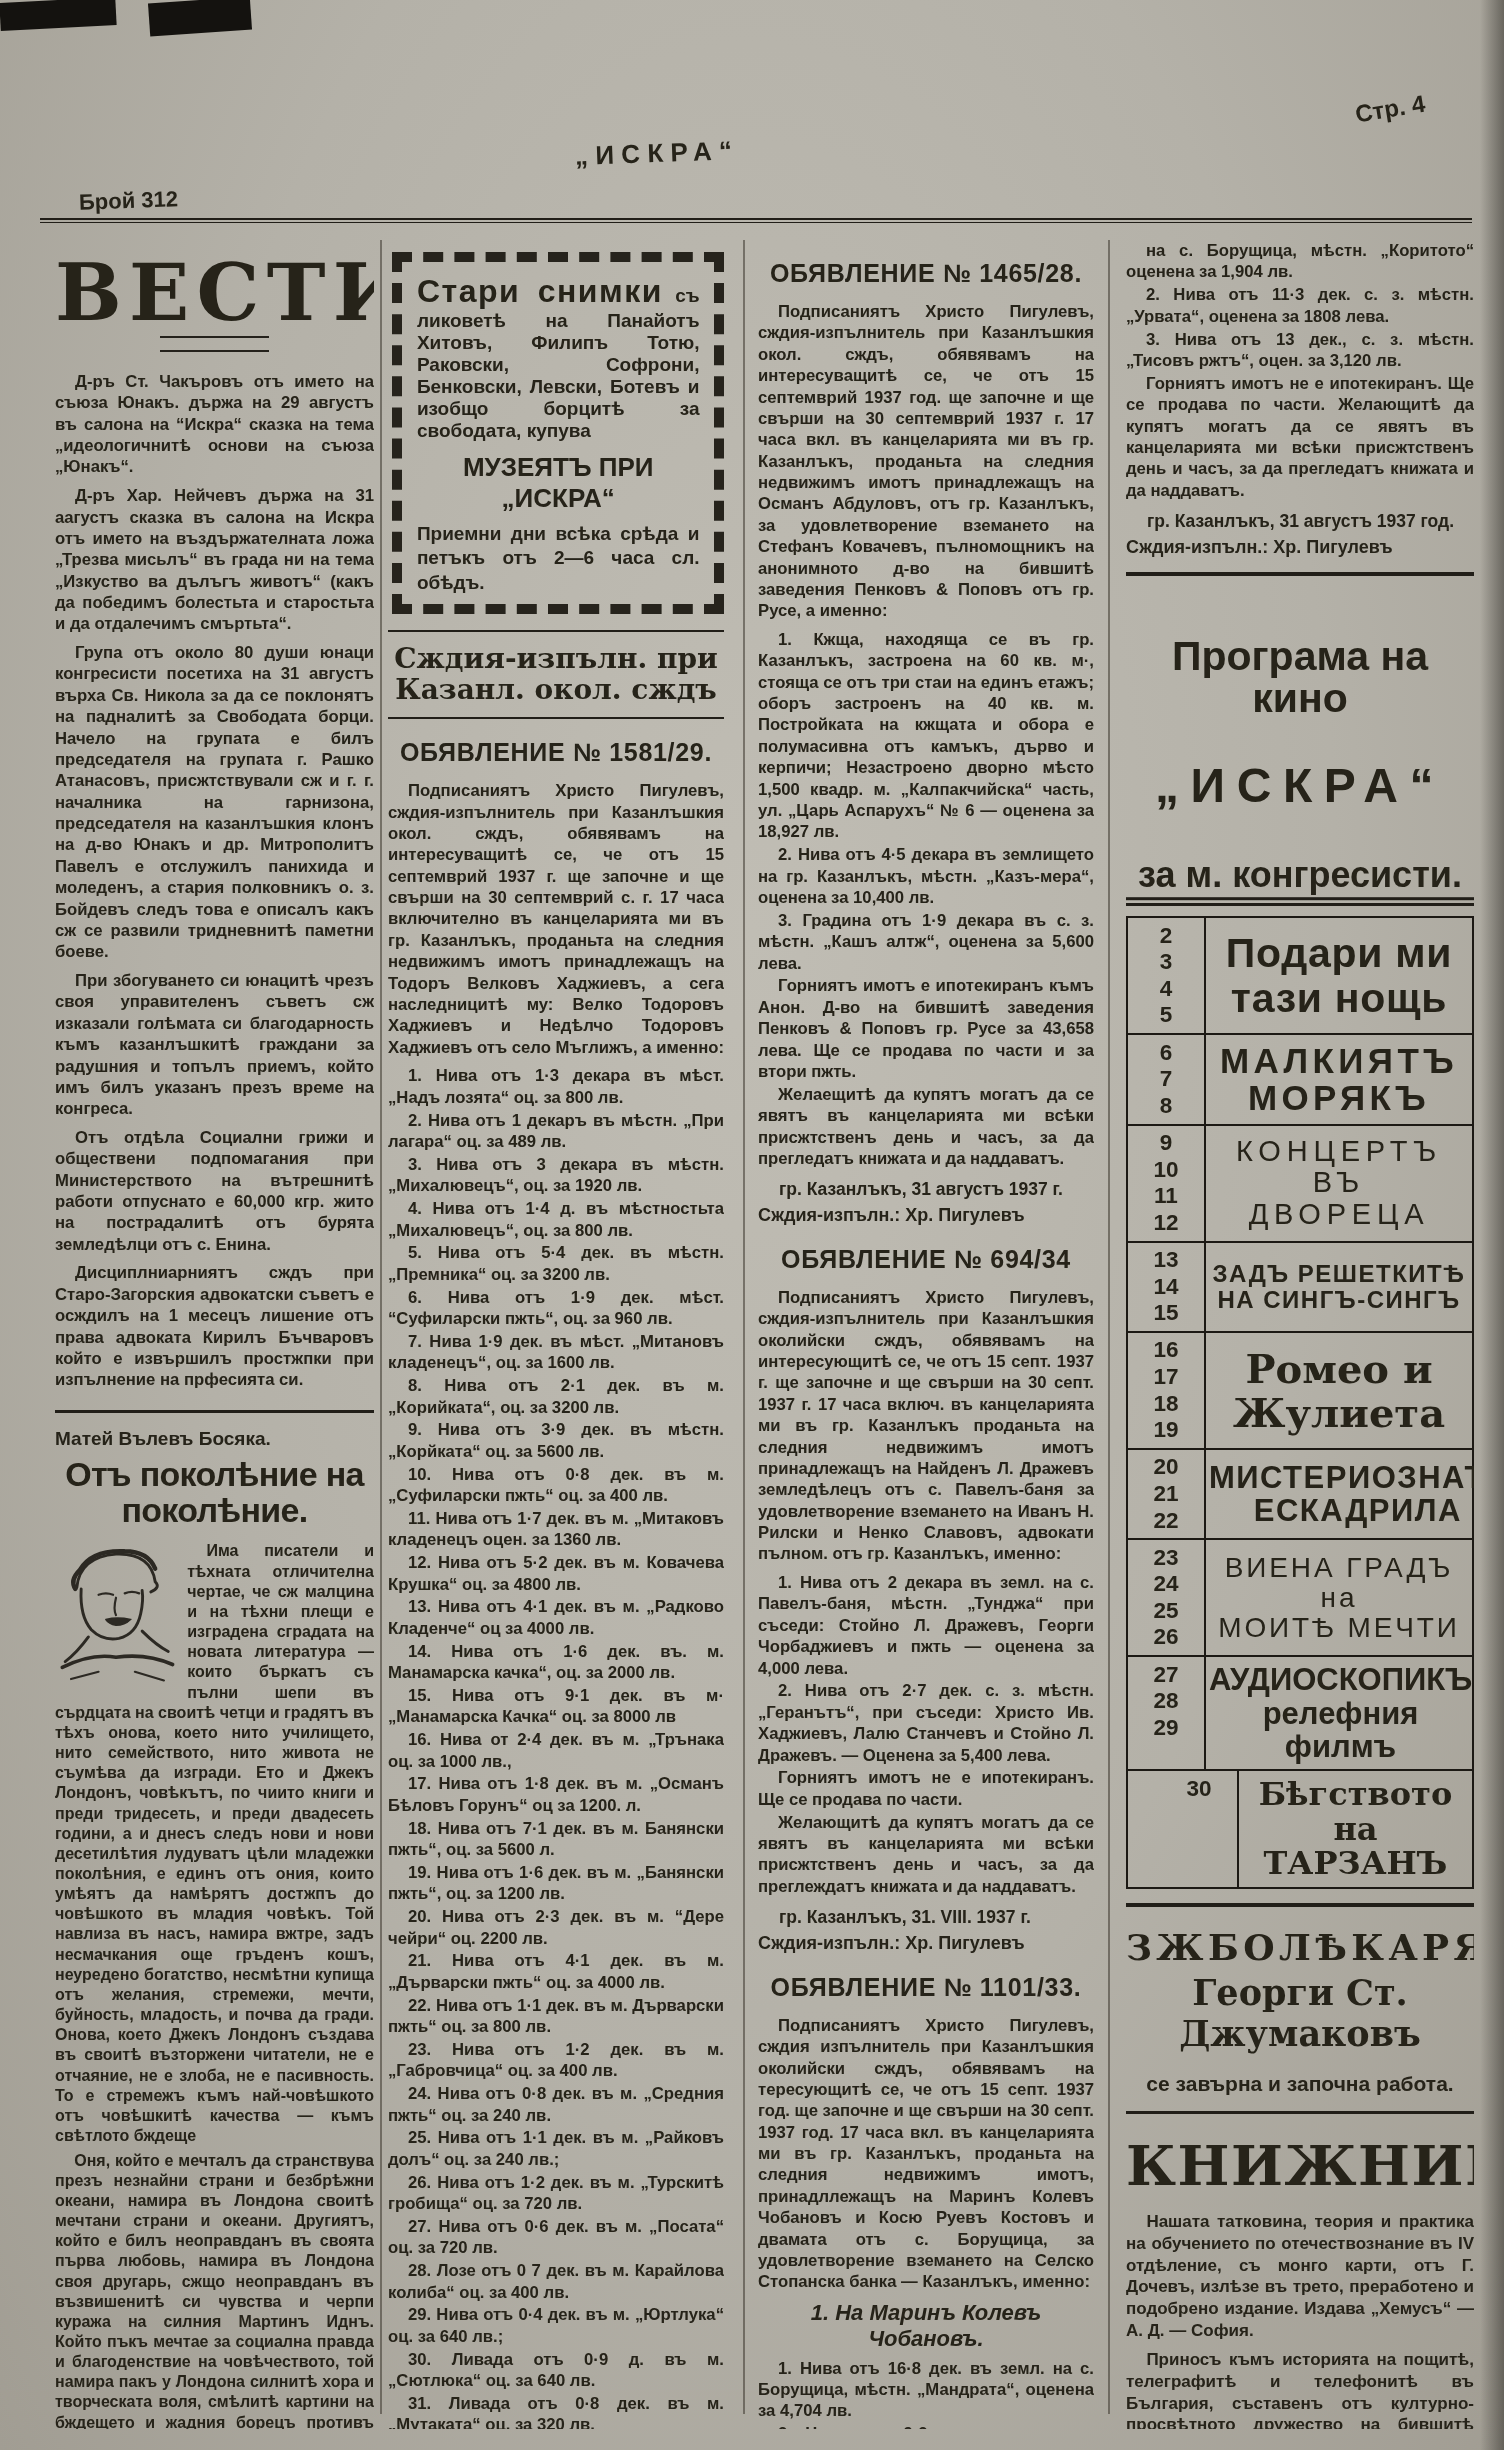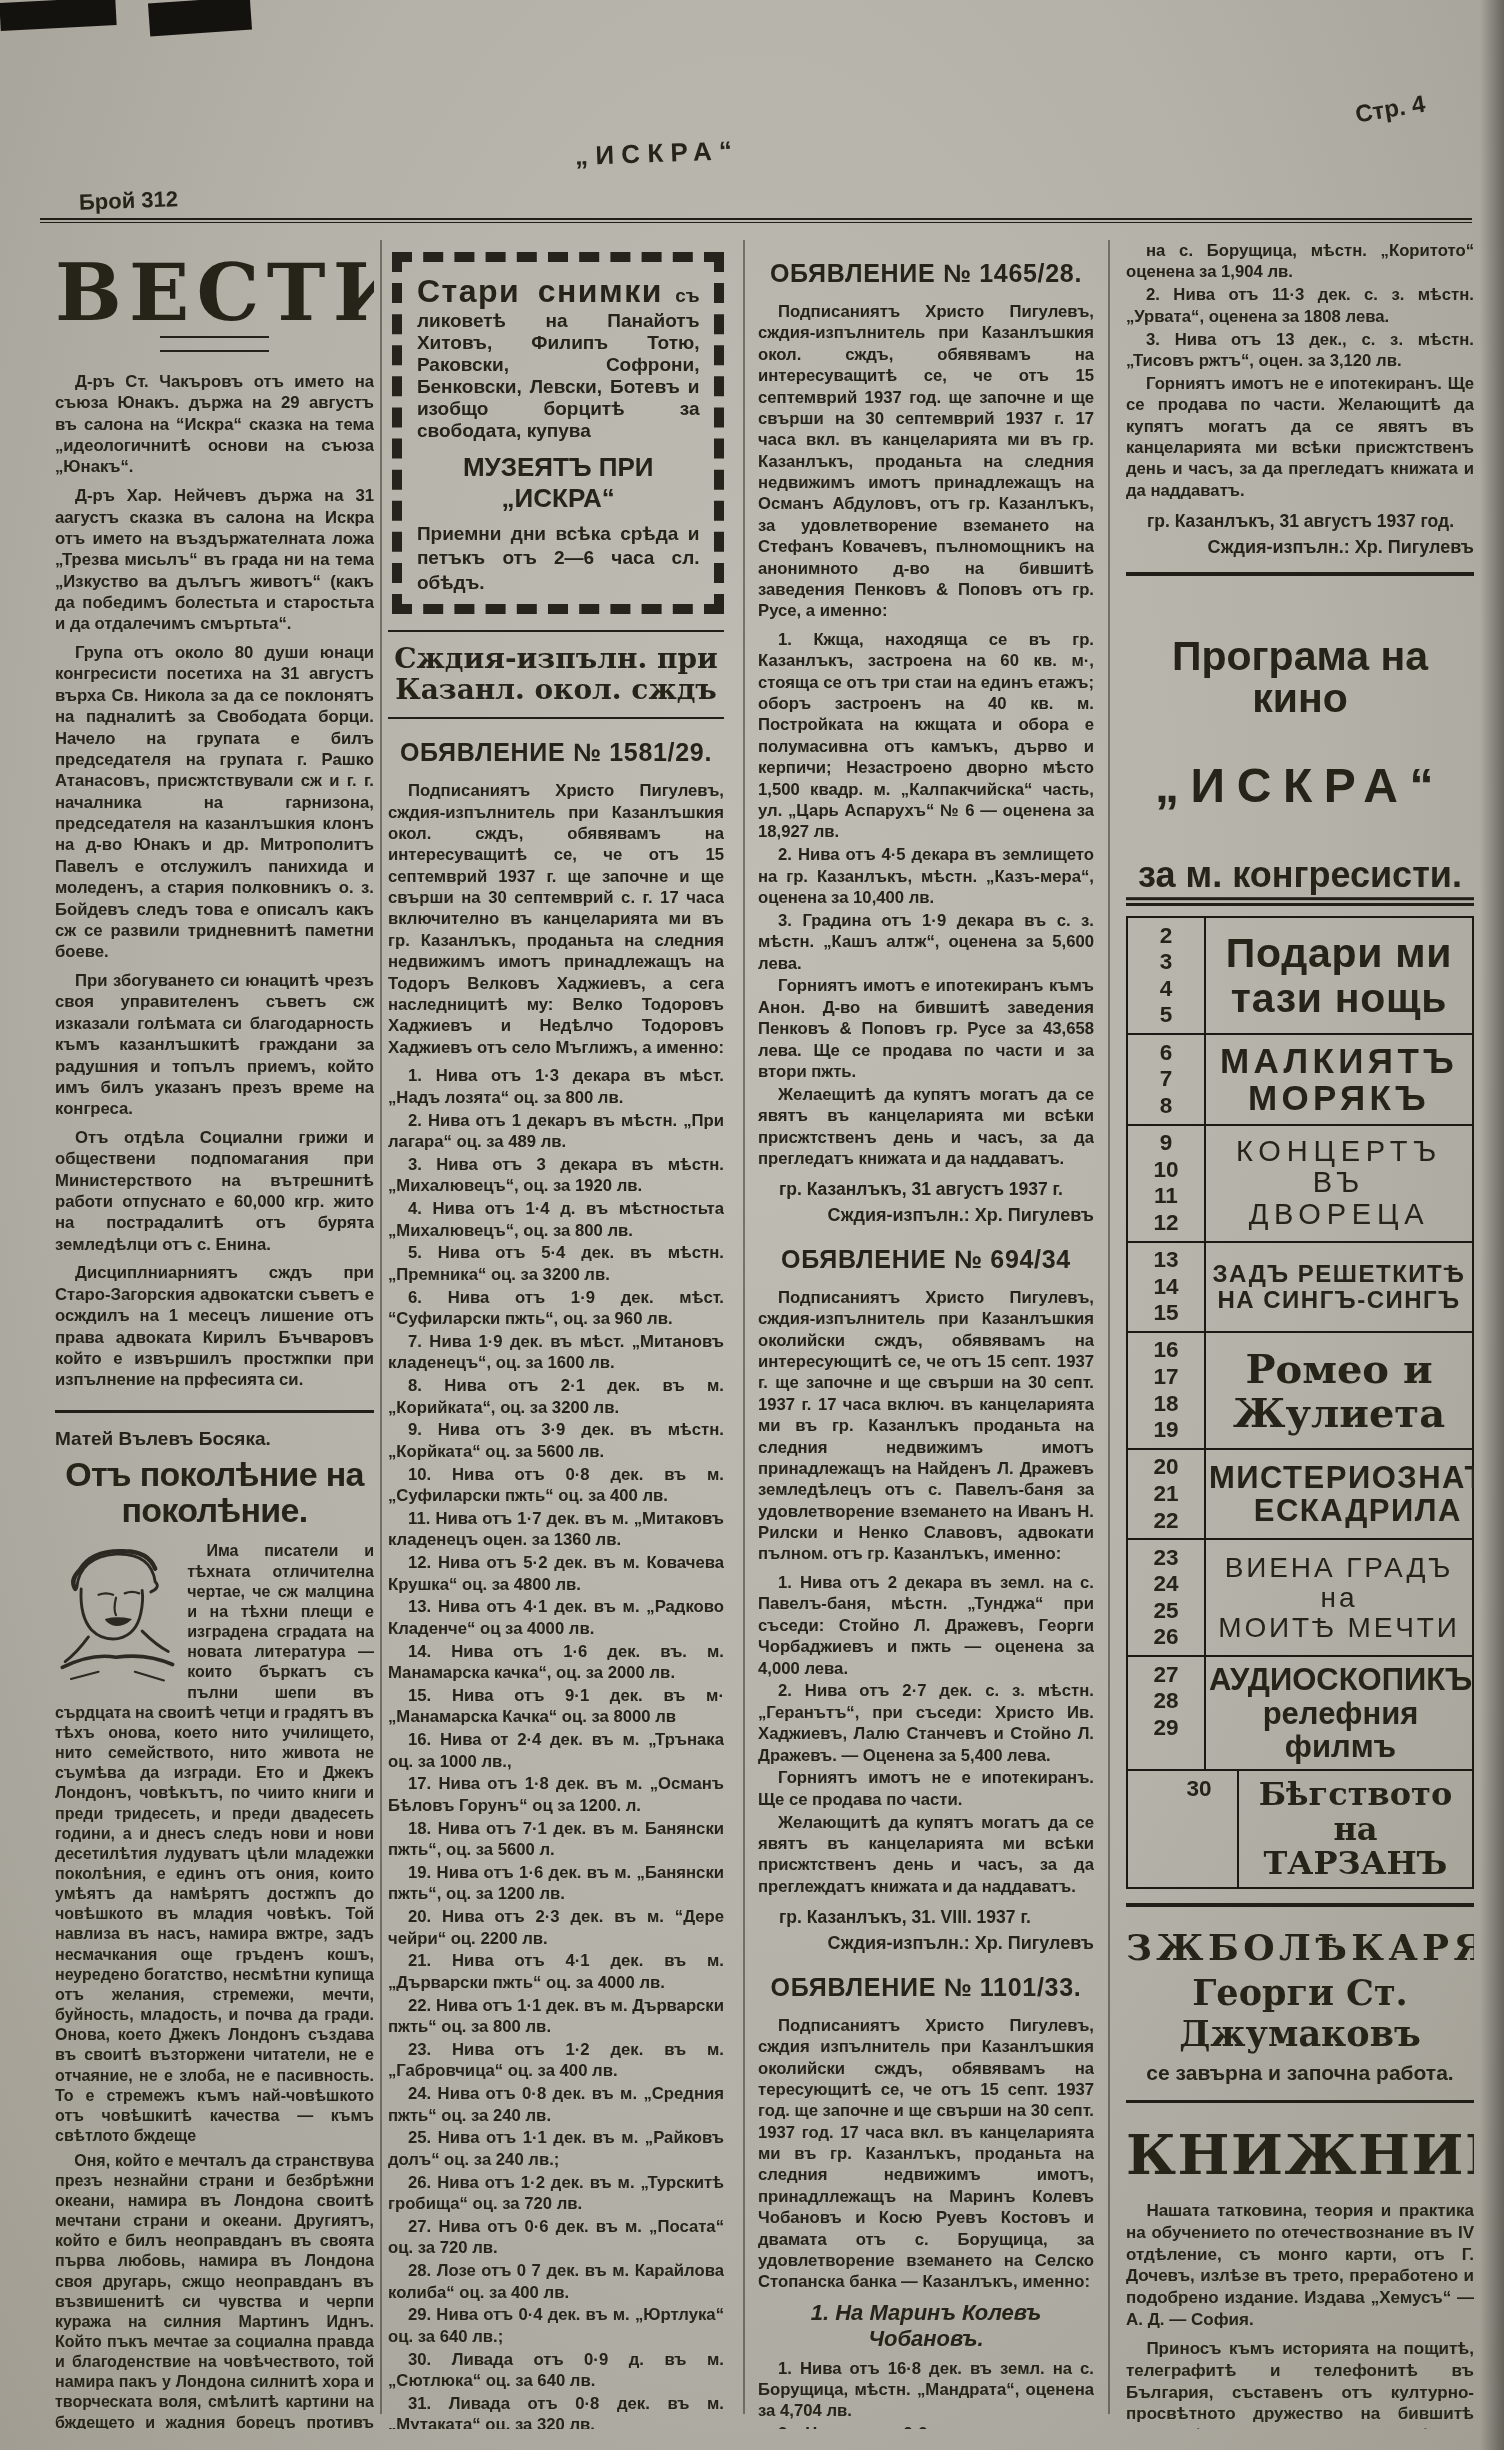--- a/index.html
+++ b/index.html
@@ -47,21 +47,21 @@
   .ornate .lead{font-size:32px;font-weight:bold;letter-spacing:1.5px;}
   .ornate .lead-rest{font-size:19px;font-weight:bold;}
   .ornate .museum{display:block;text-align:center;font-size:26px;font-weight:bold;margin:10.2px 0 7.3px 0;}
   .ornate .hours{display:block;font-size:19px;font-weight:bold;line-height:1.3;}
   
   .court-hdr{font-family:"DejaVu Serif", serif;font-weight:bold;font-size:28px;text-align:center;
     border-top:2.9px solid #211e18;border-bottom:2.9px solid #211e18;padding:11.6px 0;margin:16px 0 13px 0;line-height:1.1;}
   
   .ad-title{font-size:25px;font-weight:bold;text-align:center;text-indent:0;letter-spacing:0.7px;margin:19px 0 13px 0;}
   .ad-date{font-size:17.5px;font-weight:bold;margin:10.2px 0 4.4px 0;text-indent:1.2em;text-align:left;}
-  .ad-sig{font-size:18px;font-weight:bold;text-align:right;margin:4.4px 0 7.3px 0;}
+  .ad-sig{font-size:18px;font-weight:bold;text-align:left;margin:4.4px 0 7.3px 0;}
   .sub-head{font-family:Liberation Sans, sans-serif;font-style:italic;font-size:22px;font-weight:bold;text-align:center;
     text-indent:0;margin:5.8px 0;}
   
   .cinema-title{text-align:center;font-weight:bold;line-height:1.02;margin:19px 0 8.7px 0;white-space:pre-line;
     font-size:41px;letter-spacing:0;}
   .cinema-title .l2{font-size:48px;letter-spacing:11.6px;}
   .cinema-title .l3{font-size:36px;}
   .cine-rule{height:2.9px;background:#211e18;margin:7.3px 0 0 0;box-shadow:0 -5.8px 0 0 #211e18;}
   .cine-table{border:2.2px solid #1c1914;border-top:2.9px solid #1c1914;margin-top:10.2px;}
   .cine-row{display:flex;border-bottom:2.9px solid #1c1914;}
@@ -76,21 +76,21 @@
   .cine-row:nth-child(4) .cine-film{font-size:24px;letter-spacing:1.5px;}
   .cine-row:nth-child(5) .cine-film{font-size:40px;font-family:"DejaVu Serif",serif;}
   .cine-row:nth-child(6) .cine-film{font-size:31px;letter-spacing:1.5px;}
   .cine-row:nth-child(7) .cine-film{font-size:28px;font-weight:normal;letter-spacing:2.9px;}
   .cine-row:nth-child(8) .cine-film{font-size:31px;}
   .cine-row:nth-child(9) .cine-film{font-size:32px;font-family:"DejaVu Serif",serif;}
   
   .dentist{text-align:center;margin:19px 0 4.4px 0;}
   .dentist .d1{font-size:36px;font-weight:bold;letter-spacing:4.4px;font-family:"DejaVu Serif",serif;}
   .dentist .d2{font-size:35px;font-weight:bold;font-family:"DejaVu Serif",serif;margin-top:4.4px;}
-  .dentist .d3{font-size:21px;font-weight:bold;margin-top:7px;}
+  .dentist .d3{font-size:21px;font-weight:bold;margin-top:18px;}
   
   .kn-title{font-family:"DejaVu Serif",serif;font-weight:bold;font-size:55px;text-align:center;
     letter-spacing:1.5px;margin:19px 0 13px 0;text-indent:0;}
   .kn .para{font-size:17px;}
 </style>
 </head>
 <body>
 
 <div class="artifact" style="left:0;top:0;width:116px;height:28px;transform:rotate(-3deg);"></div>
 <div class="artifact" style="left:149px;top:0;width:102px;height:33px;transform:rotate(-4deg);"></div>

